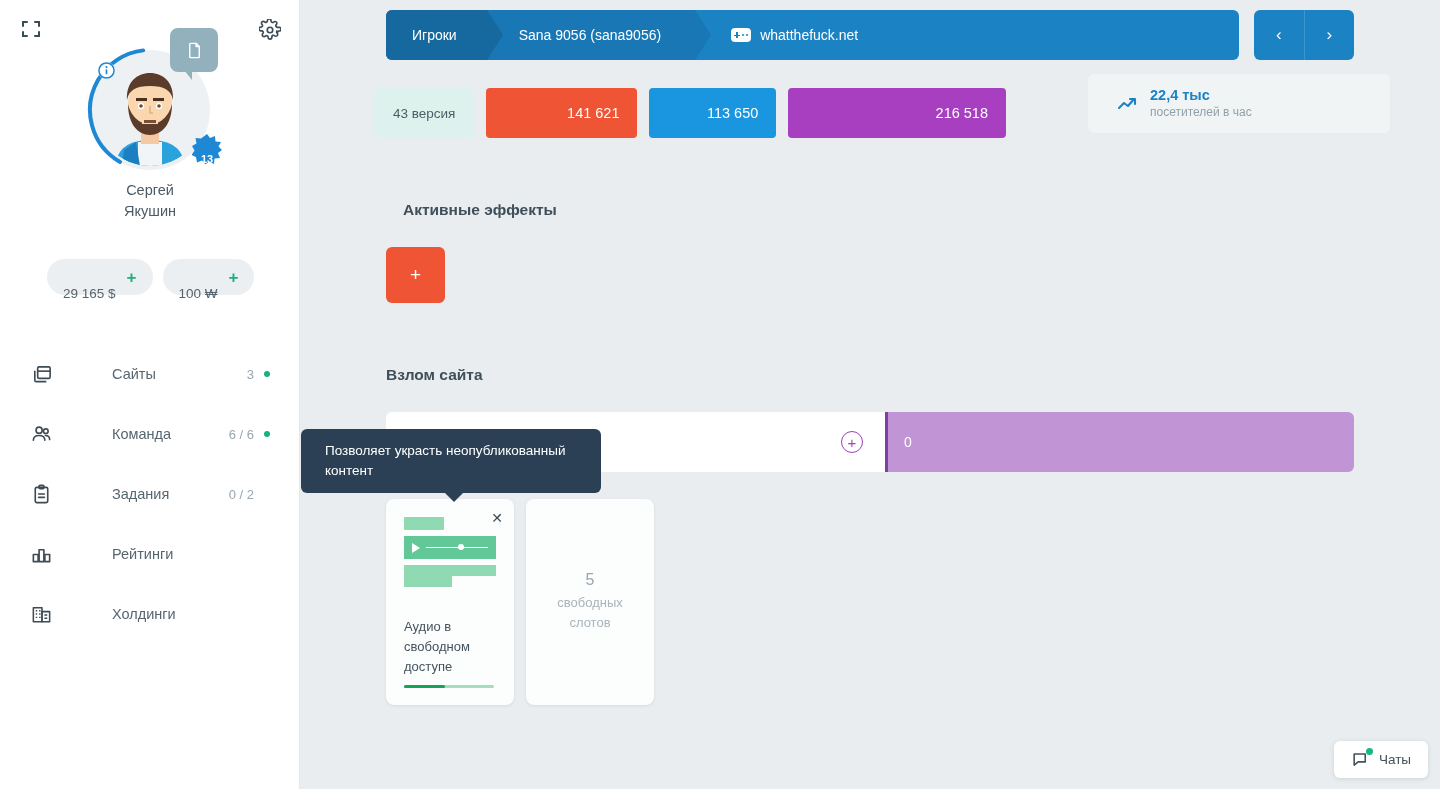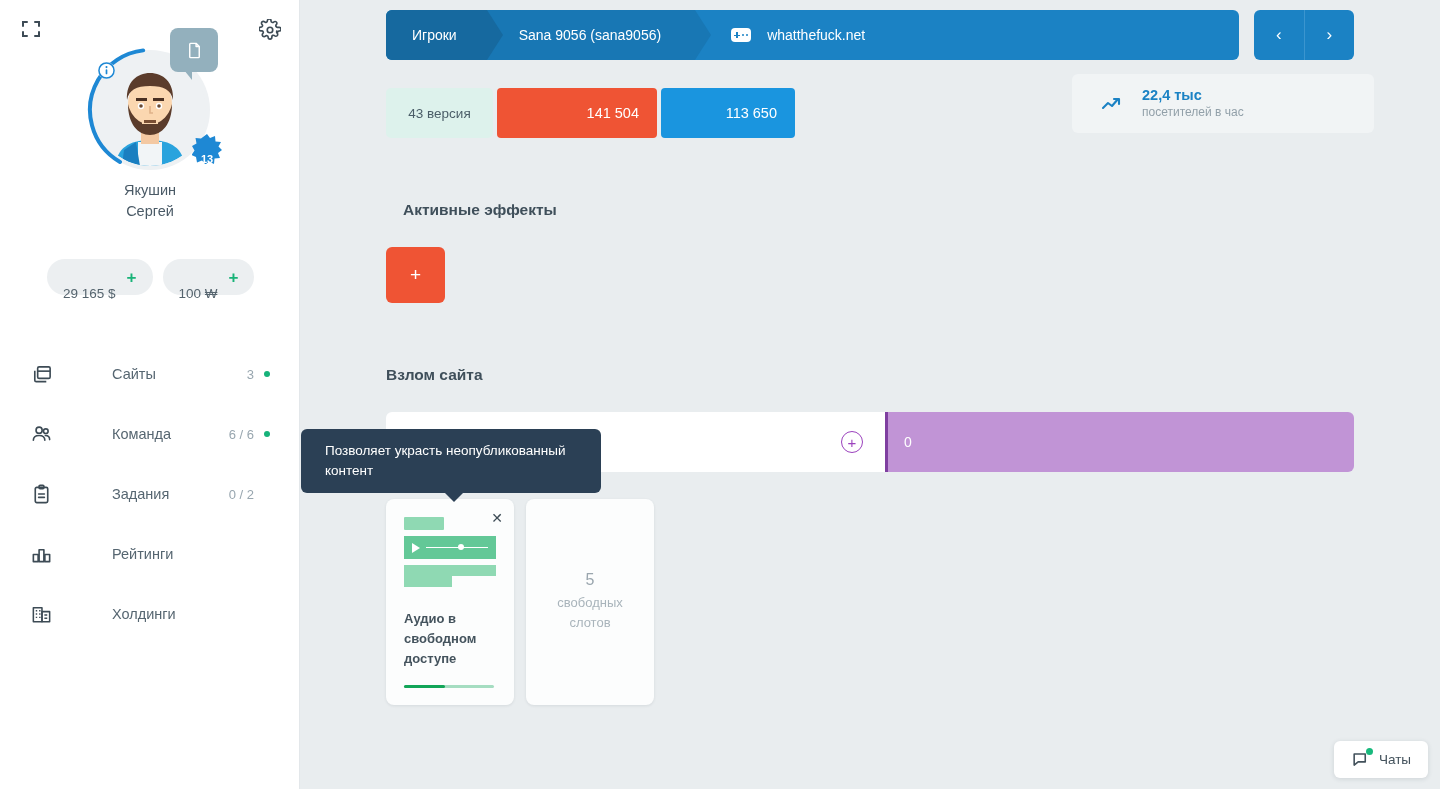--- a/index.html
+++ b/index.html
@@ -138,21 +138,21 @@
     z-index: 2;
   }
   .crumb.c2 { background: #1877b4; padding-left: 32px; padding-right: 34px; }
   .crumb.c2:after {
     content: ""; position: absolute; right: -16px; top: 0;
     border-top: 25px solid transparent;
     border-bottom: 25px solid transparent;
     border-left: 16px solid #1877b4;
     z-index: 2;
   }
-  .crumb.c3 { padding-left: 36px; gap: 16px; }
+  .crumb.c3 { padding-left: 36px; gap: 9px; }
   .pad-icon {
     width: 20px; height: 14px; background: #fff; border-radius: 4px;
     display: flex; align-items: center; justify-content: center; gap: 2px;
   }
   .pad-icon .pl { width: 6px; height: 6px; position: relative; }
   .pad-icon .pl:before { content:""; position:absolute; left:0; top:2.5px; width:6px; height:1.6px; background:#1b82c4; }
   .pad-icon .pl:after { content:""; position:absolute; left:2.2px; top:0; width:1.6px; height:6px; background:#1b82c4; }
   .pad-icon .pr { display:flex; gap:1.5px; }
   .pad-icon .pr i { width:2.6px; height:2.6px; border-radius:50%; background:#1b82c4; display:block; }
 
@@ -163,43 +163,43 @@
     display: flex;
   }
   .navarrow {
     flex: 1; display: flex; align-items: center; justify-content: center;
     color: #fff; font-size: 17px; cursor: pointer;
   }
   .navarrow + .navarrow { border-left: 1px solid #3b95cf; }
 
   
   .statbars {
-    position: absolute; left: 86px; top: 88px;
+    position: absolute; left: 74px; top: 88px;
     height: 50px; width: 632px;
-    display: flex; align-items: stretch; gap: 4px;
+    display: flex; align-items: stretch; gap: 12px;
   }
   .stat-ver {
     width: 107px; border-radius: 5px; background: #ddf2ec;
     display: flex; align-items: center; justify-content: center;
     color: #4b5e68; font-size: 13.5px;
   }
   .stat-seg {
     display: flex; align-items: center; justify-content: flex-end;
     padding-right: 18px; color: #fff; font-size: 14.5px;
     border-radius: 4px; cursor: pointer;
   }
   .stat-seg.s1 { width: 160px; background: #ef5434; }
   .stat-seg.s2 { width: 134px; background: #1a95df; }
   .stat-seg.s3 { width: 231px; background: #a83fc0; }
 
   .visitors-card {
-    position: absolute; left: 772px; top: 74px;
+    position: absolute; left: 788px; top: 74px;
     width: 302px; height: 59px;
     background: #f1f4f5; border-radius: 6px;
-    display: flex; align-items: center; padding-left: 28px; gap: 18px;
+    display: flex; align-items: center; padding-left: 28px; gap: 10px;
   }
   .visitors-ico { color: #1b82c4; display: flex; align-items: center; }
   .visitors-val { color: #1b82c4; font-size: 14.5px; font-weight: bold; line-height: 17px; }
   .visitors-sub { color: #92a0a9; font-size: 12px; line-height: 16px; }
 
   
   .section-title {
     position: absolute; color: #3f4f5a; font-size: 15.5px;
   }
   #t-effects { left: 103px; top: 201px; }
@@ -265,21 +265,21 @@
   .thumb .player .track {
     flex: 1; height: 1.6px; background: #ffffff; position: relative;
   }
   .thumb .player .track:after {
     content: ""; position: absolute; left: 52%; top: -2.4px;
     width: 6px; height: 6px; border-radius: 50%; background: #fff;
   }
   .thumb .bar2 { margin-top: 6px; width: 92px; height: 11px; background: #8fd9b3; }
   .thumb .bar3 { width: 48px; height: 11px; background: #8fd9b3; }
   .card-title {
-    margin-top: 22px; color: #44535d; font-size: 13px; line-height: 20px; font-weight: bold;
+    margin-top: 30px; color: #44535d; font-size: 13px; line-height: 20px;
   }
   .card-progress {
     position: absolute; left: 18px; bottom: 17px;
     width: 90px; height: 3px; background: #a5ddc1; border-radius: 2px;
   }
   .card-progress i {
     display: block; height: 3px; background: #12a558; border-radius: 2px;
   }
   .card.empty {
     display: flex; flex-direction: column;
@@ -398,22 +398,22 @@
 
       <div class="doc-bubble">
         <svg viewBox="0 0 24 24" width="19" height="19" fill="none" stroke="#ffffff" stroke-width="1.8" stroke-linejoin="round">
           <path d="M14 3H7a1 1 0 0 0-1 1v16a1 1 0 0 0 1 1h10a1 1 0 0 0 1-1V7z"></path>
           <path d="M14 3v4h4"></path>
         </svg>
       </div>
     </div>
 
     <div class="profile-name">
+      <div>Сергей</div>
       <div>Якушин</div>
-      <div>Сергей</div>
     </div>
 
     <div class="wallets">
       <div class="wallet">
         <span class="wallet-amt">29 165 $</span>
         <span class="wallet-plus">+</span>
       </div>
       <div class="wallet">
         <span class="wallet-amt">100 ₩</span>
         <span class="wallet-plus">+</span>
@@ -514,22 +514,23 @@
       </div>
     </div>
 
     <div class="navarrows">
       <div class="navarrow">‹</div>
       <div class="navarrow">›</div>
     </div>
 
     <div class="statbars">
       <div class="stat-ver">43 версия</div>
-      <div class="stat-seg s1">141 504</div>
+      <div class="stat-seg s1">141 621</div>
       <div class="stat-seg s2">113 650</div>
+      <div class="stat-seg s3">216 518</div>
     </div>
 
     <div class="visitors-card">
       <span class="visitors-ico">
         <svg viewBox="0 0 24 24" width="24" height="24" fill="none" stroke="#1b82c4" stroke-width="2.1" stroke-linecap="round" stroke-linejoin="round">
           <path d="M3 16l5-5 4 3 6-7"></path>
             <path d="M14 7h5v5"></path>
         </svg>
       </span>
       <span>

